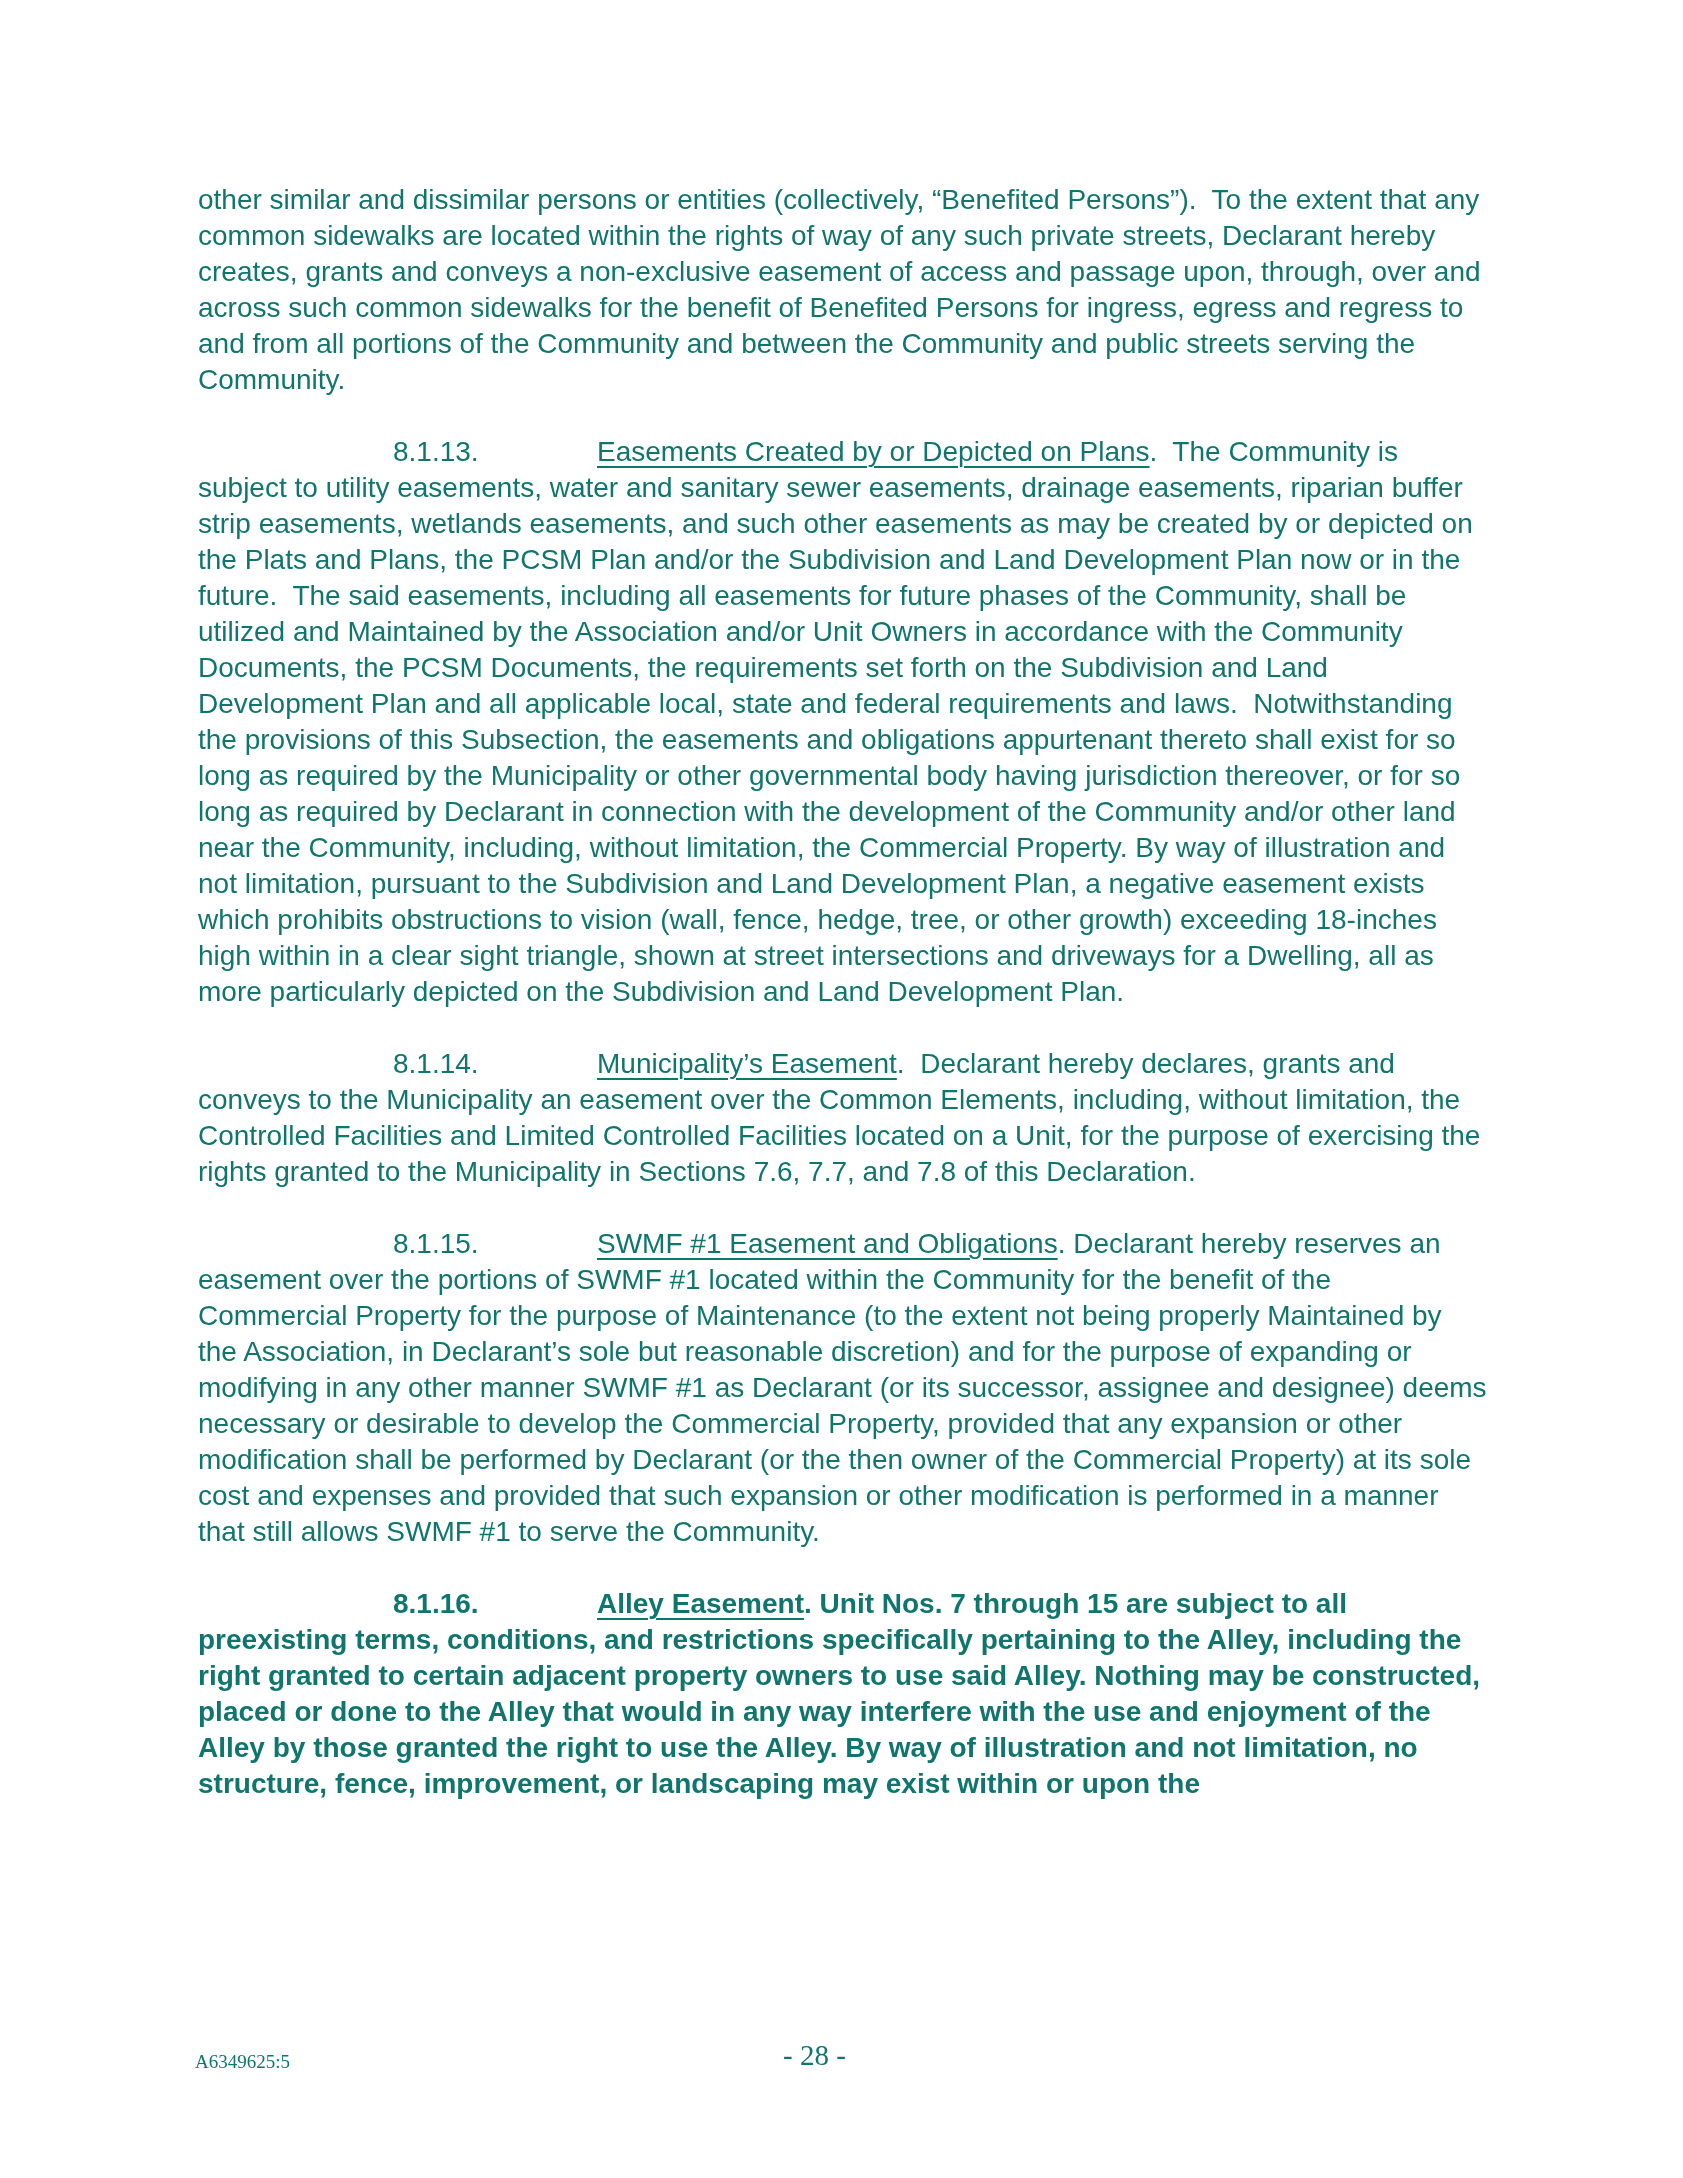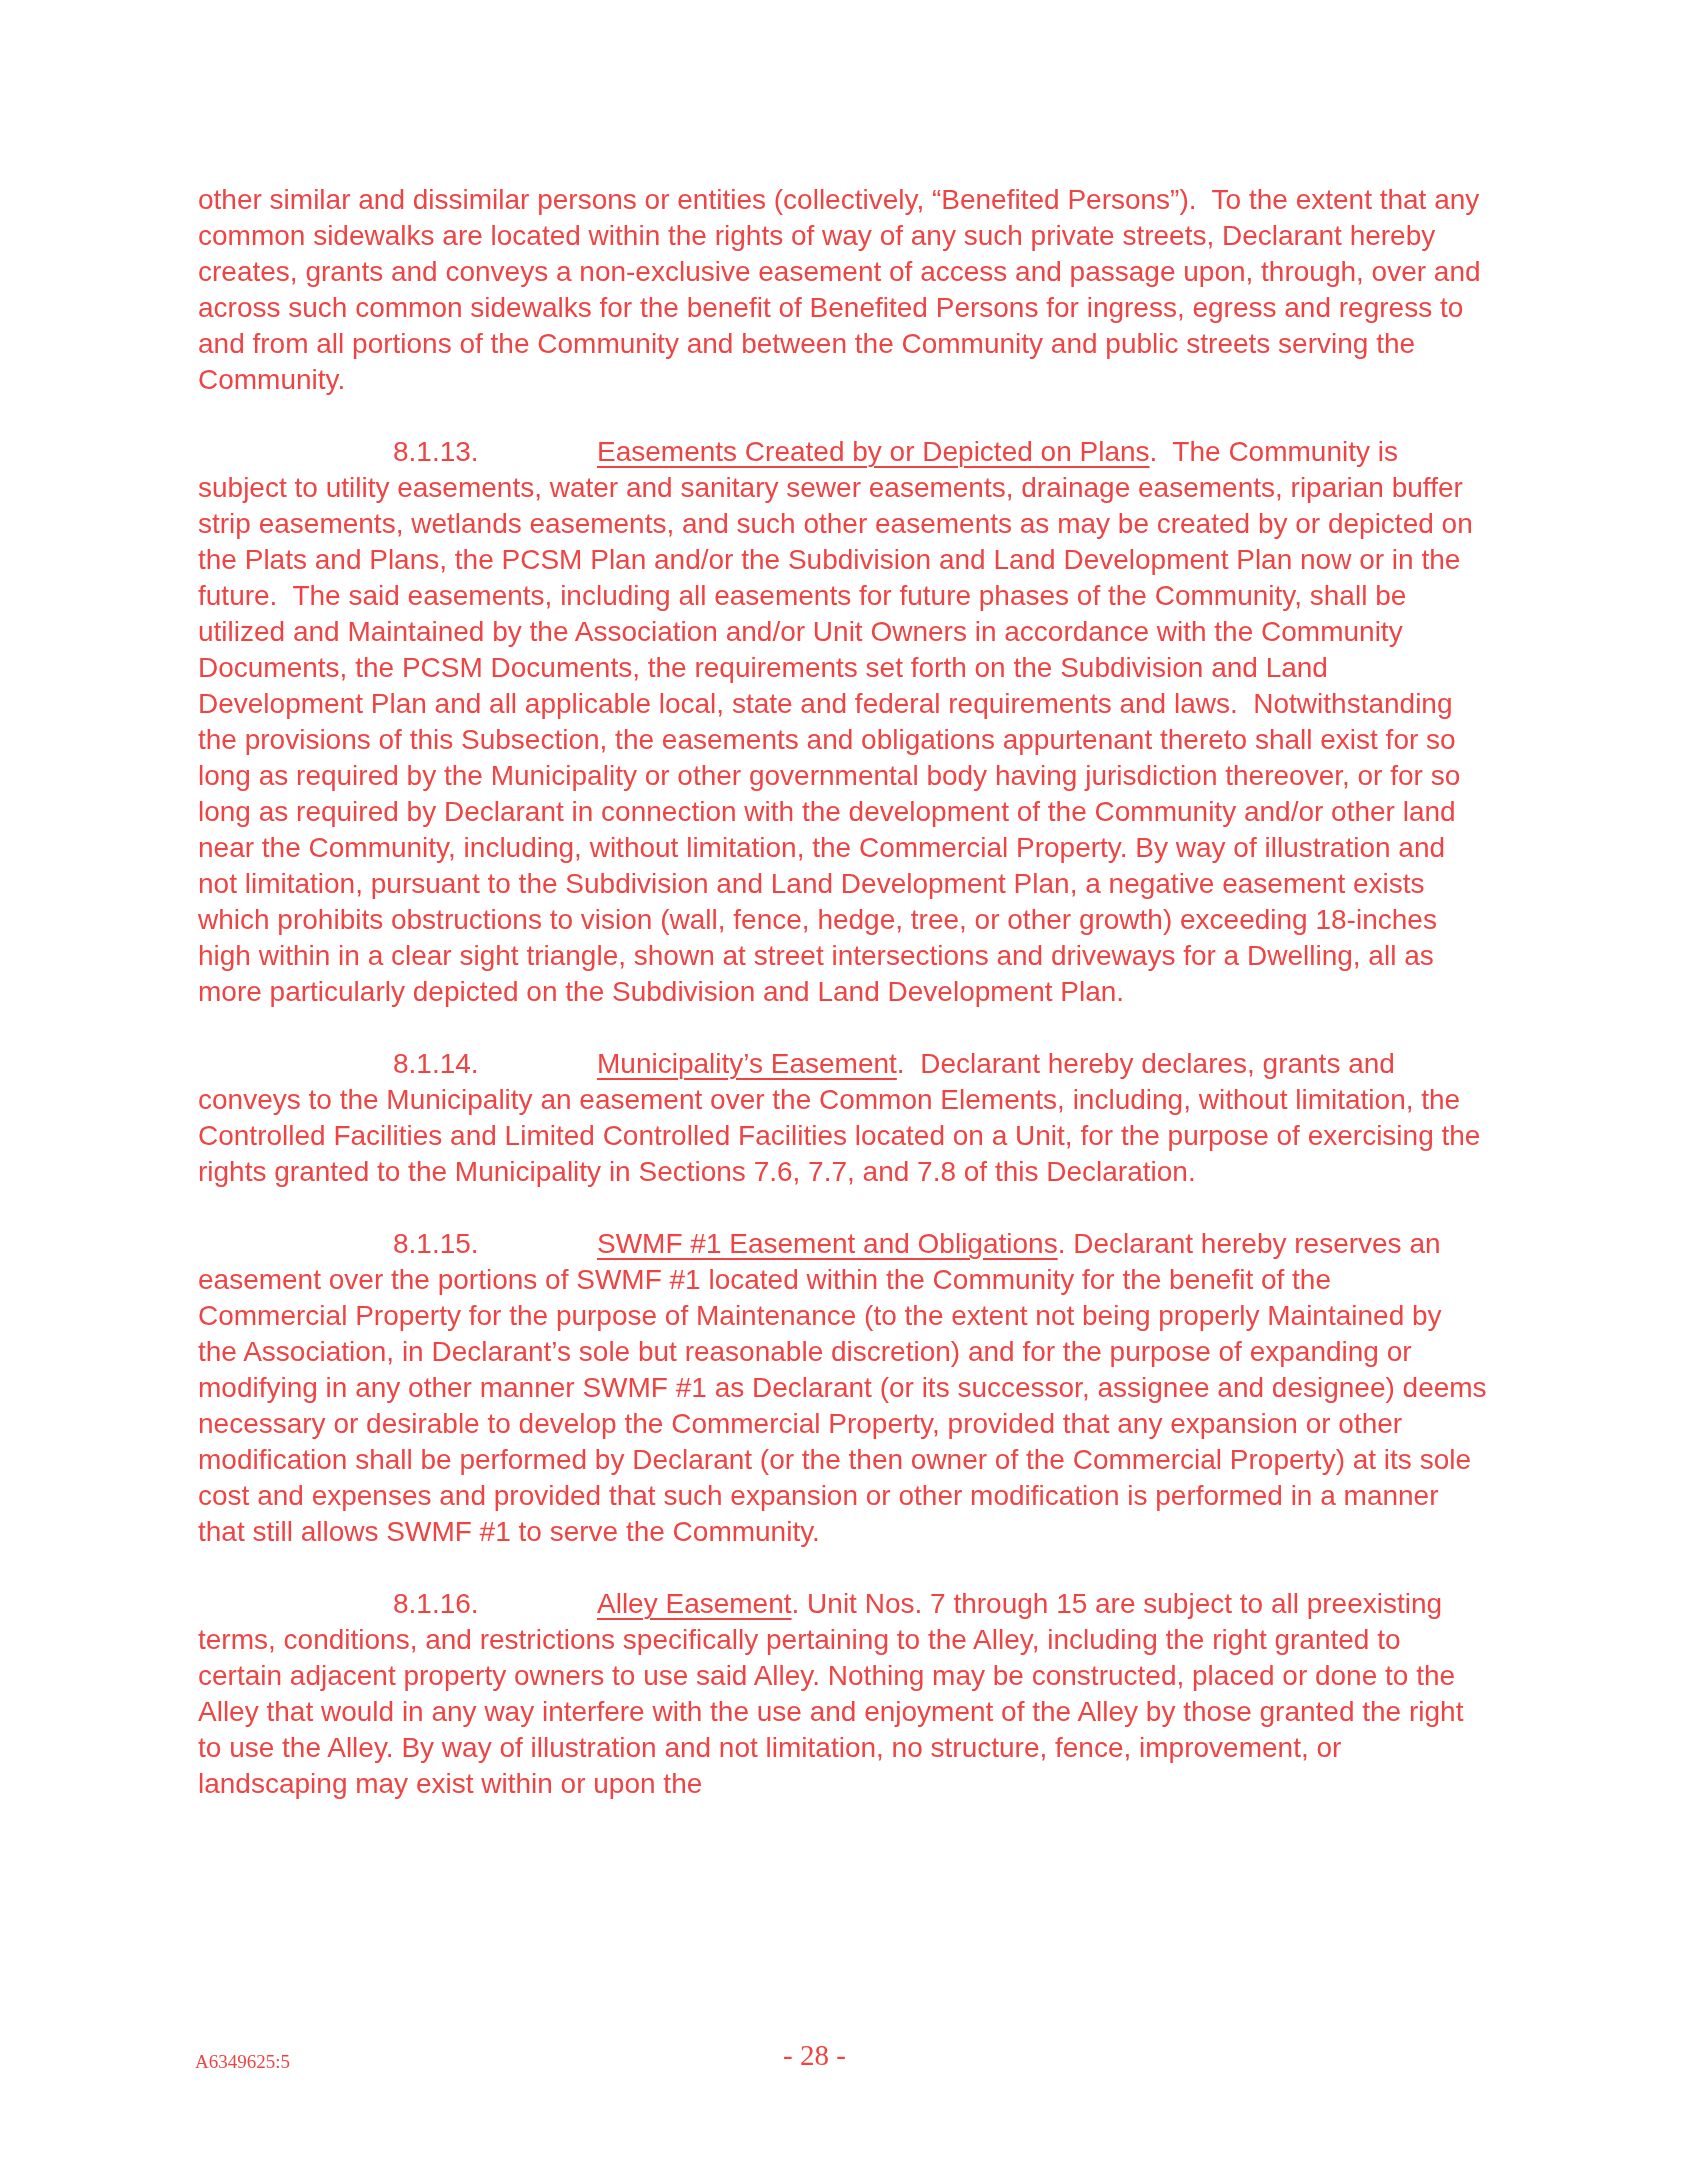--- a/index.html
+++ b/index.html
@@ -1,35 +1,35 @@
 <!DOCTYPE html>
 <html><head>
 <meta charset="utf-8">
 <style>
   html, body { margin: 0; padding: 0; background: #ffffff; }
   .page {
     position: relative;
     width: 1683px;
     height: 2178px;
     background: #ffffff;
-    color: #ef4444;
+    color: #0f766e;
     font-family: "Liberation Sans", sans-serif;
     overflow: hidden;
   }
   .content {
     position: absolute;
     left: 198px;
     top: 182px;
     width: 1290px;
     font-size: 28px;
     line-height: 36px;
     white-space: pre-wrap;
   }
   .content p { margin: 0 0 36px 0; }
-  .content p:last-child { margin-bottom: 8px; }
+  .content p:last-child { margin-bottom: 8px; font-weight: bold; }
   .num {
     display: inline-block;
     margin-left: 195px;
     width: 204px;
   }
   .heading {
     text-decoration: underline;
     text-decoration-thickness: 2px;
     text-underline-offset: 5px;
   }

